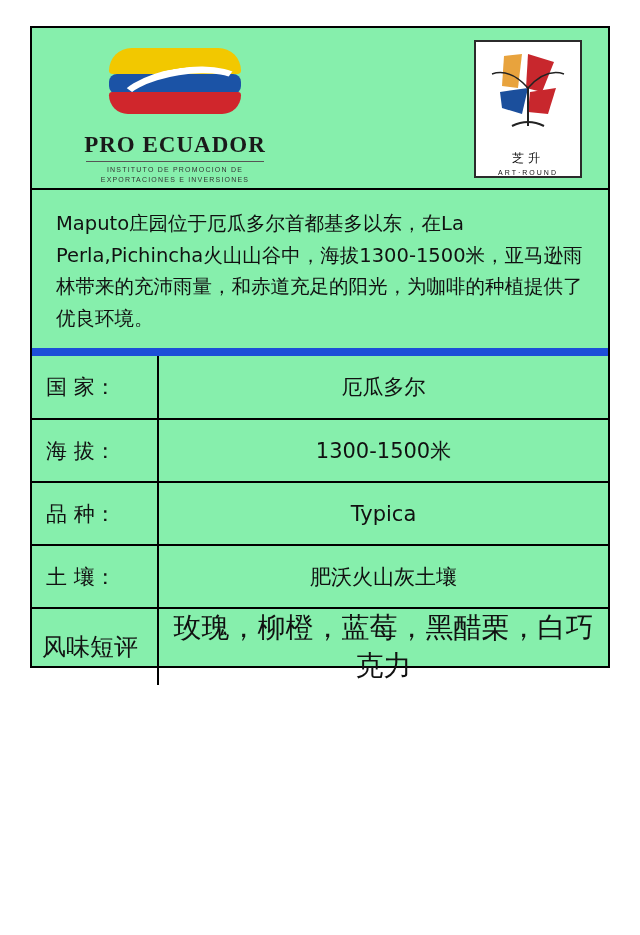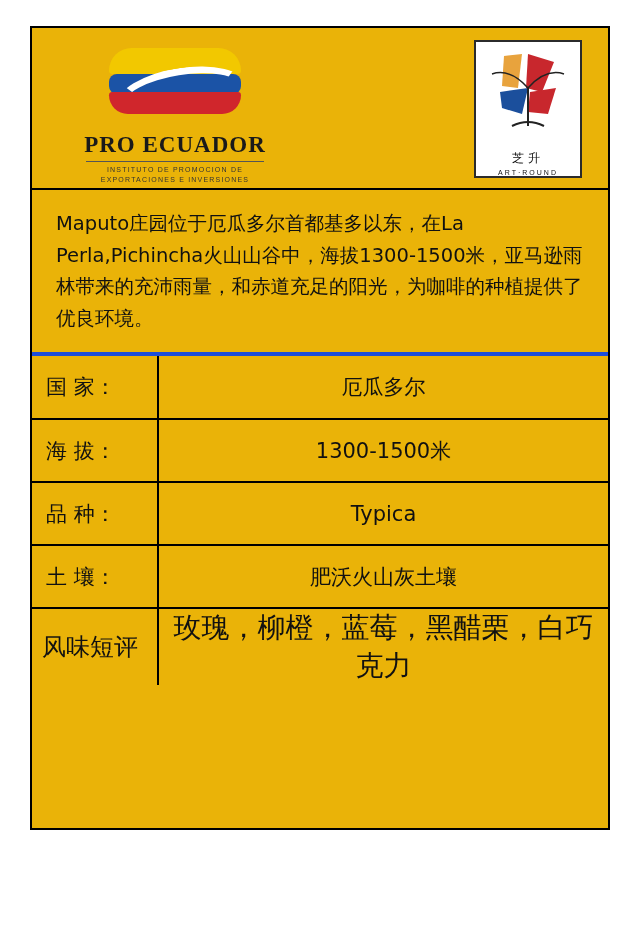--- a/index.html
+++ b/index.html
@@ -18,24 +18,24 @@
     width: 640px;
     height: 935px;
     background: #ffffff;
     box-sizing: border-box;
   }
   .card {
     position: absolute;
     left: 30px;
     top: 26px;
     width: 580px;
-    height: 804px;
+    height: 642px;
     border: 2px solid #000000;
     box-sizing: border-box;
-    background: #eab308;
+    background: #86efac;
   }
 
   
   .header {
     position: relative;
     height: 162px;
     border-bottom: 2px solid #000000;
     box-sizing: border-box;
   }
   .logo-pro {
@@ -156,21 +156,21 @@
     font-size: 37px;
     font-weight: bold;
     letter-spacing: 2px;
     color: #101010;
     white-space: nowrap;
   }
 
   
   .desc {
     padding: 18px 22px 14px 24px;
-    border-bottom: 4px solid #1d4ed8;
+    border-bottom: 8px solid #1d4ed8;
     font-family: "DejaVu Sans", sans-serif;
     font-size: 19.5px;
     line-height: 1.62;
     color: #111;
     letter-spacing: 0px;
     box-sizing: border-box;
     min-height: 166px;
   }
 
   

